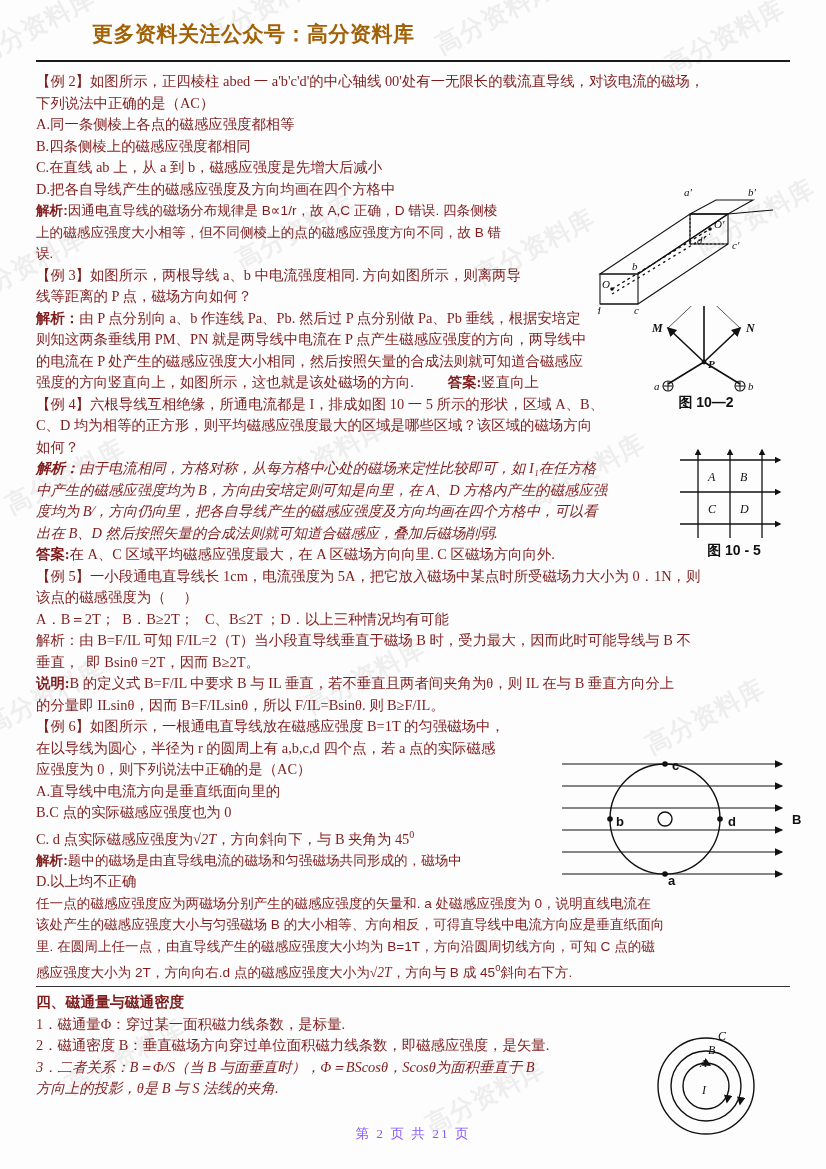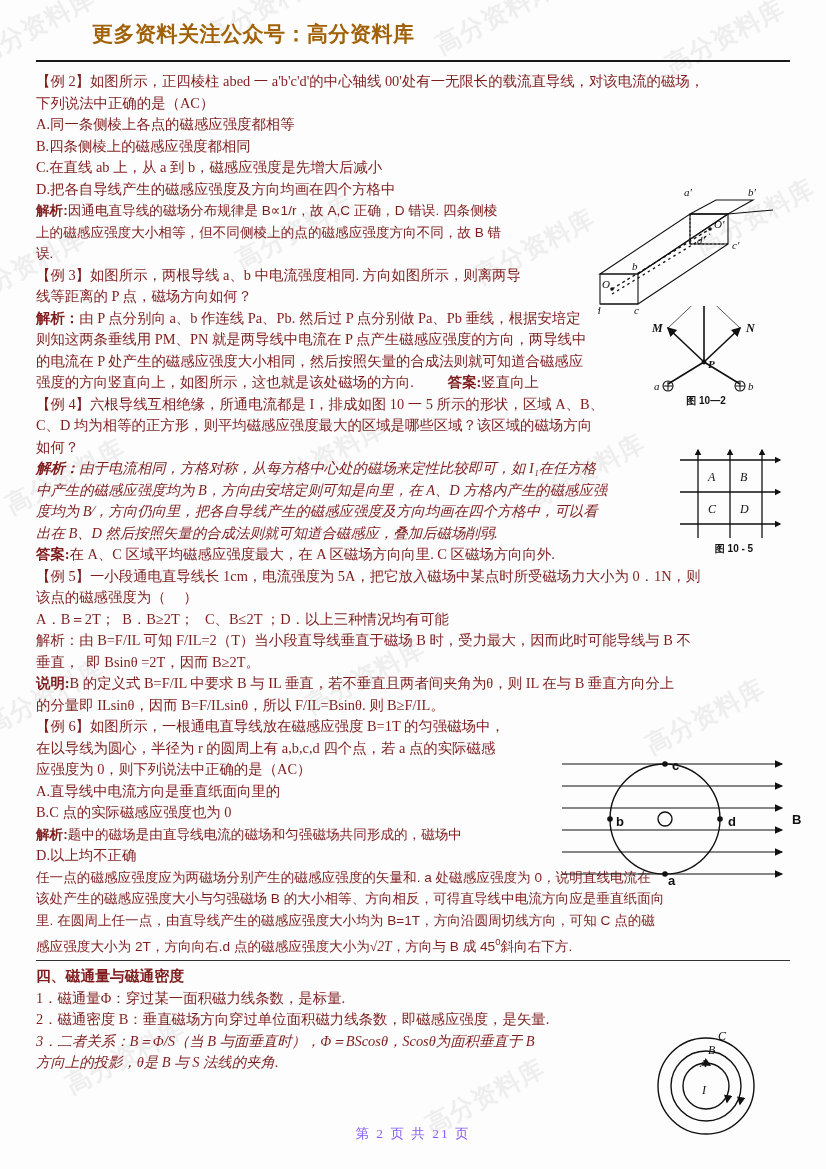--- a/index.html
+++ b/index.html
@@ -95,21 +95,21 @@
   sup { font-size: 0.7em; }
 
   
   .fig {
     position: absolute;
     z-index: 3;
   }
   .fig-cap {
     font-family: "Liberation Sans", "DejaVu Sans", sans-serif;
     font-weight: 700;
-    font-size: 10px;
+    font-size: 14px;
     text-align: center;
     color: #111;
     margin-top: 0px;
   }
   svg { display: block; }
   .stk { stroke: #111; fill: none; }
   .lbl {
     font-family: "Liberation Serif", serif;
     font-style: italic;
     font-size: 11px;
@@ -207,20 +207,21 @@
       <div class="line narrow4"><span class="b">说明:</span><span>B 的定义式 B=F/IL 中要求 B 与 IL 垂直，若不垂直且两者间夹角为θ，则 IL 在与 B 垂直方向分上</span></div>
       <div class="line narrow4">的分量即 ILsinθ，因而 B=F/ILsinθ，所以 F/IL=Bsinθ. 则 B≥F/IL。</div>
     </div>
 
     <div>
       <div class="line narrow2">【例 6】如图所示，一根通电直导线放在磁感应强度 B=1T 的匀强磁场中，</div>
       <div class="line narrow2">在以导线为圆心，半径为 r 的圆周上有 a,b,c,d 四个点，若 a 点的实际磁感</div>
       <div class="line narrow2">应强度为 0，则下列说法中正确的是（AC）</div>
       <div class="line narrow2">A.直导线中电流方向是垂直纸面向里的</div>
       <div class="line narrow2">B.C 点的实际磁感应强度也为 0</div>
+      <div class="line narrow2"><span>C. d 点实际磁感应强度为</span><span class="sqrt">√2T</span><span>，方向斜向下，与 B 夹角为 45</span><sup>0</sup></div>
       <div class="line narrow2"><span class="b sans">解析:</span><span class="sans">题中的磁场是由直导线电流的磁场和匀强磁场共同形成的，磁场中</span></div>
       <div class="line narrow2">D.以上均不正确</div>
       <div class="line narrow4 sans">任一点的磁感应强度应为两磁场分别产生的磁感应强度的矢量和. a 处磁感应强度为 0，说明直线电流在</div>
       <div class="line narrow4 sans">该处产生的磁感应强度大小与匀强磁场 B 的大小相等、方向相反，可得直导线中电流方向应是垂直纸面向</div>
       <div class="line narrow4 sans">里. 在圆周上任一点，由直导线产生的磁感应强度大小均为 B=1T，方向沿圆周切线方向，可知 C 点的磁</div>
       <div class="line narrow4 sans"><span>感应强度大小为 2T，方向向右.d 点的磁感应强度大小为</span><span class="sqrt">√2T</span><span>，方向与 B 成 45</span><sup>0</sup><span>斜向右下方.</span></div>
     </div>
 
     <div class="rule-thin"></div>
     <div>

